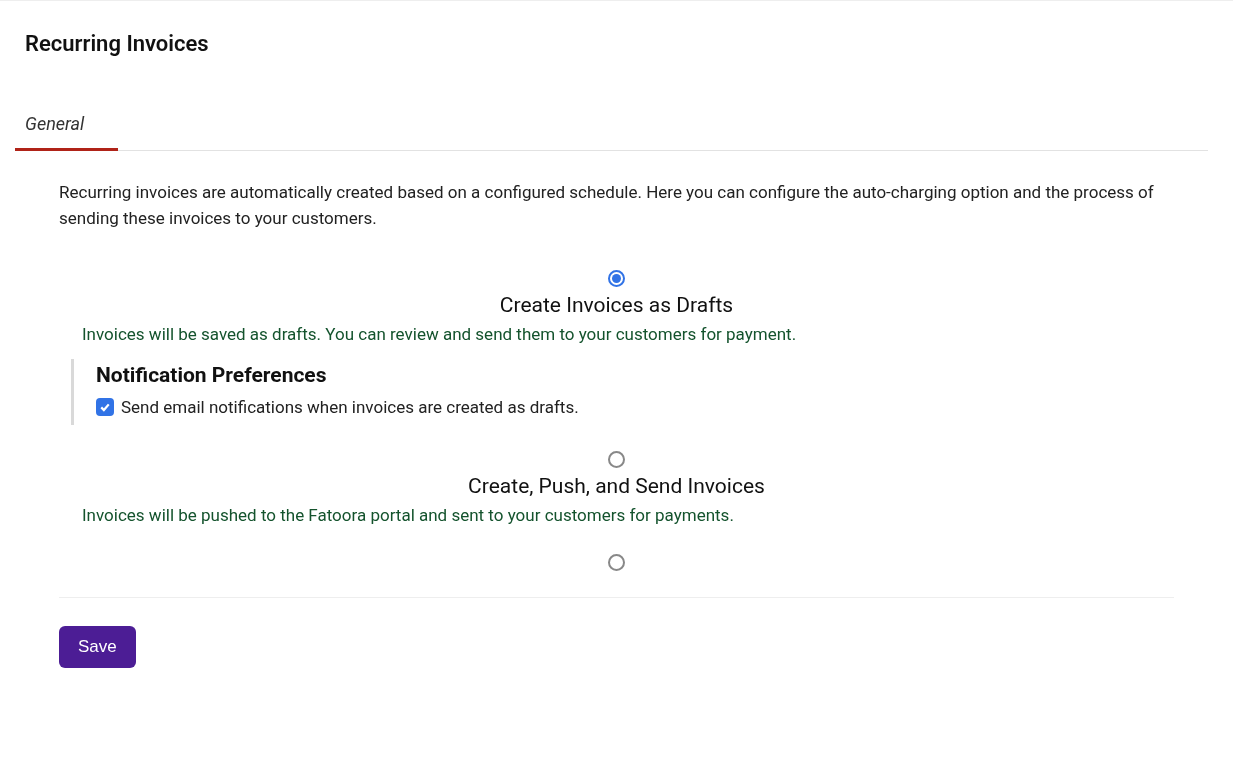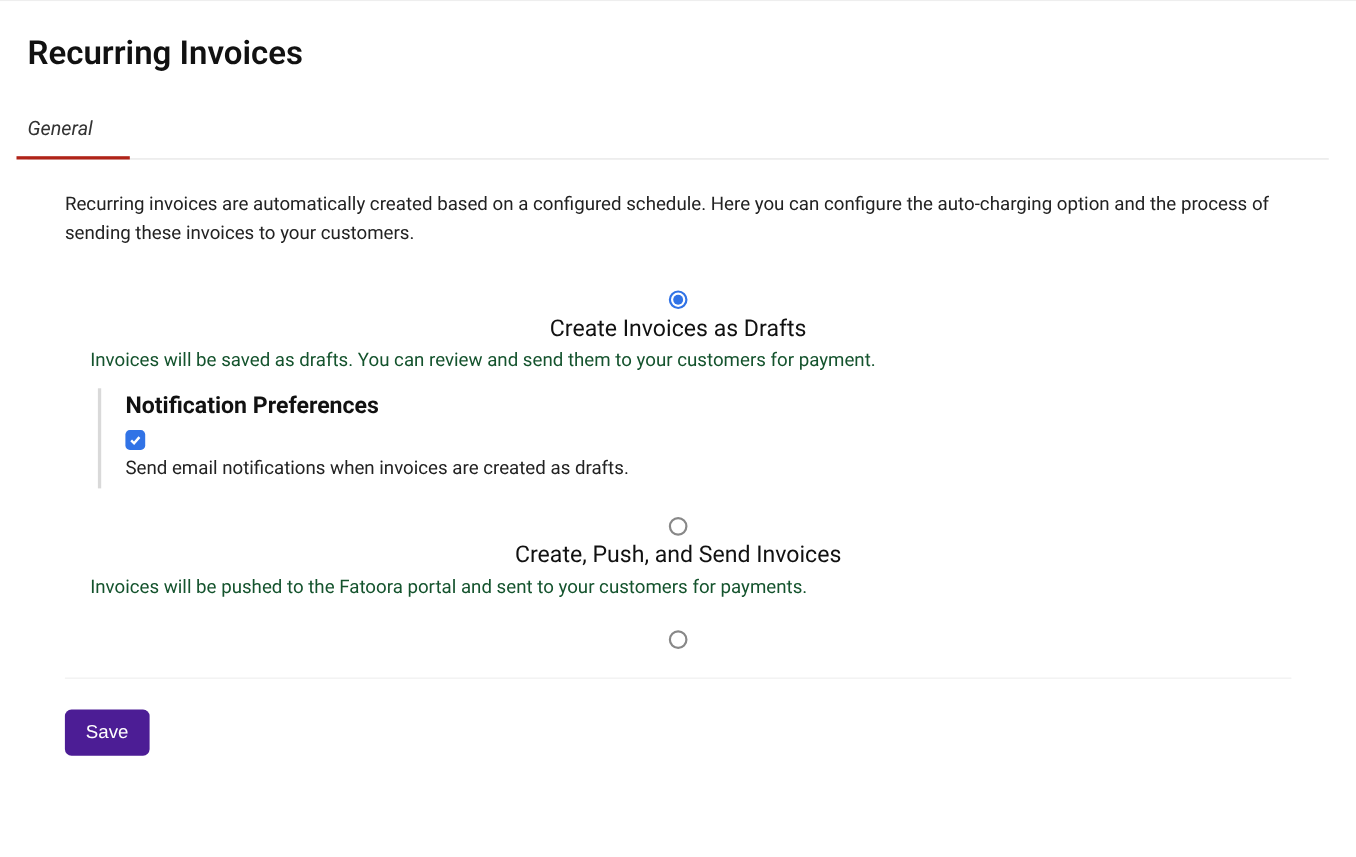--- a/index.html
+++ b/index.html
@@ -10,24 +10,24 @@
     body {
       font-family: -apple-system, BlinkMacSystemFont, "Segoe UI", Roboto, "Helvetica Neue", Arial, sans-serif;
       background: #fff;
       color: #111;
       border-top: 1px solid #eee;
     }
     .page {
       padding: 30px 25px 30px 25px;
     }
     .page-title {
-      font-size: 30px;
+      font-size: 22px;
       font-weight: 600;
       color: #111;
-      margin-bottom: 40px;
+      margin-bottom: 56px;
     }
     .tabs {
       border-bottom: 1px solid #e2e2e2;
     }
     .tab {
       display: inline-block;
       font-size: 18px;
       color: #333;
       padding: 0 0 14px 0;
       margin-left: -10px;
@@ -86,37 +86,37 @@
       cursor: pointer;
     }
     .option-desc {
       font-size: 17px;
       color: #14532d;
       line-height: 1.55;
       margin-top: 4px;
       margin-left: 23px;
     }
     .notification-box {
-      margin-left: 30px;
+      margin-left: 12px;
       margin-top: 12px;
       border-left: 3px solid #d9d9d9;
       padding-left: 22px;
       padding-top: 4px;
       padding-bottom: 8px;
     }
     .notif-title {
       font-size: 21px;
       font-weight: 700;
       color: #111;
       margin-bottom: 10px;
     }
     .checkbox-row {
       display: flex;
+      align-items: center;
       gap: 7px;
-      flex-direction: column;
     }
     .checkbox {
       width: 18px;
       height: 18px;
       border-radius: 4px;
       background: #3173e6;
       flex-shrink: 0;
       cursor: pointer;
       display: flex;
       align-items: center;

